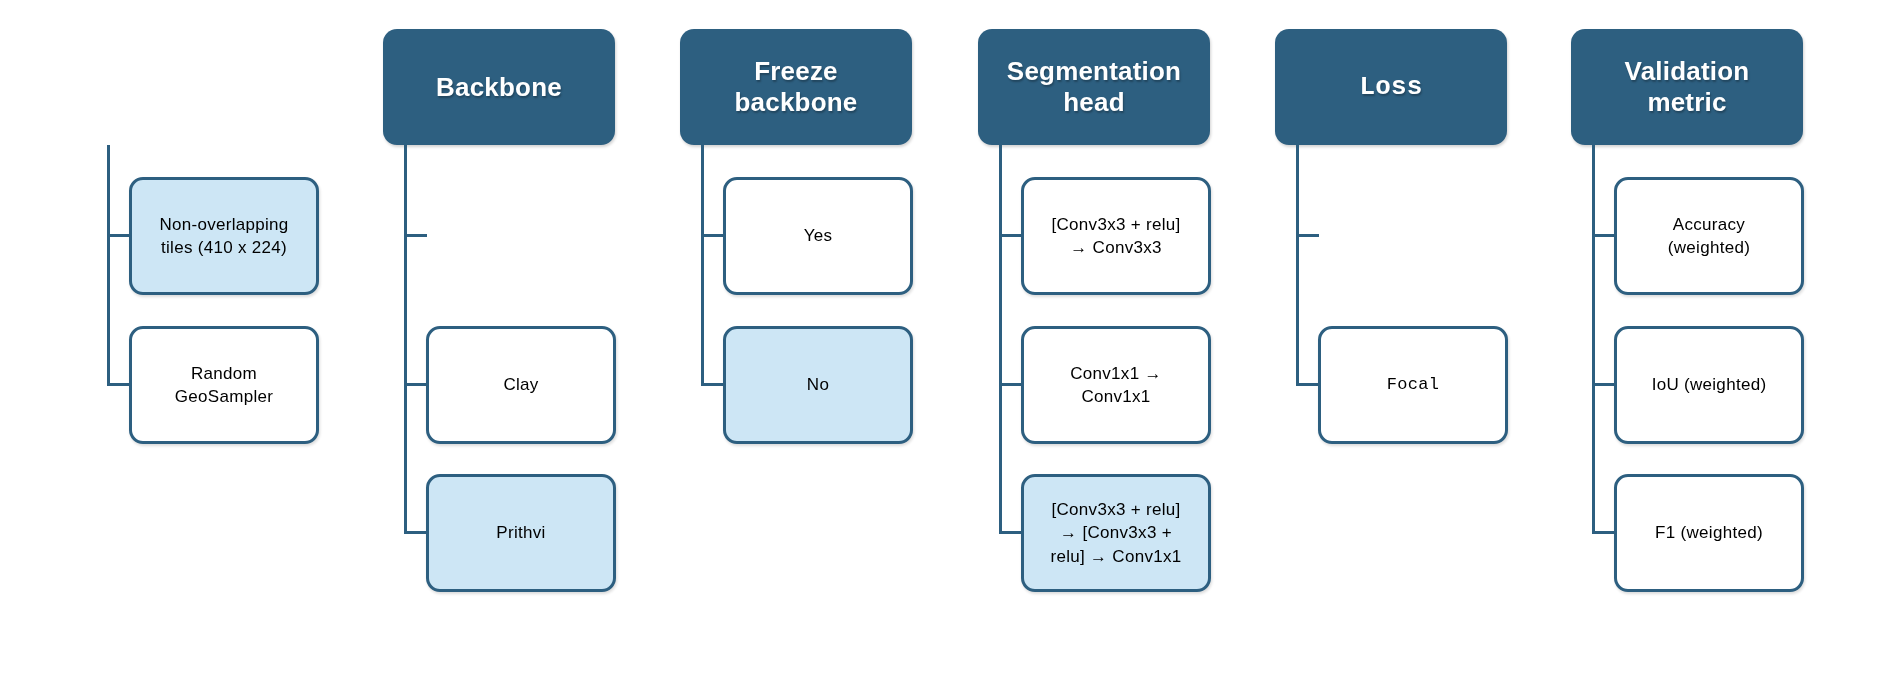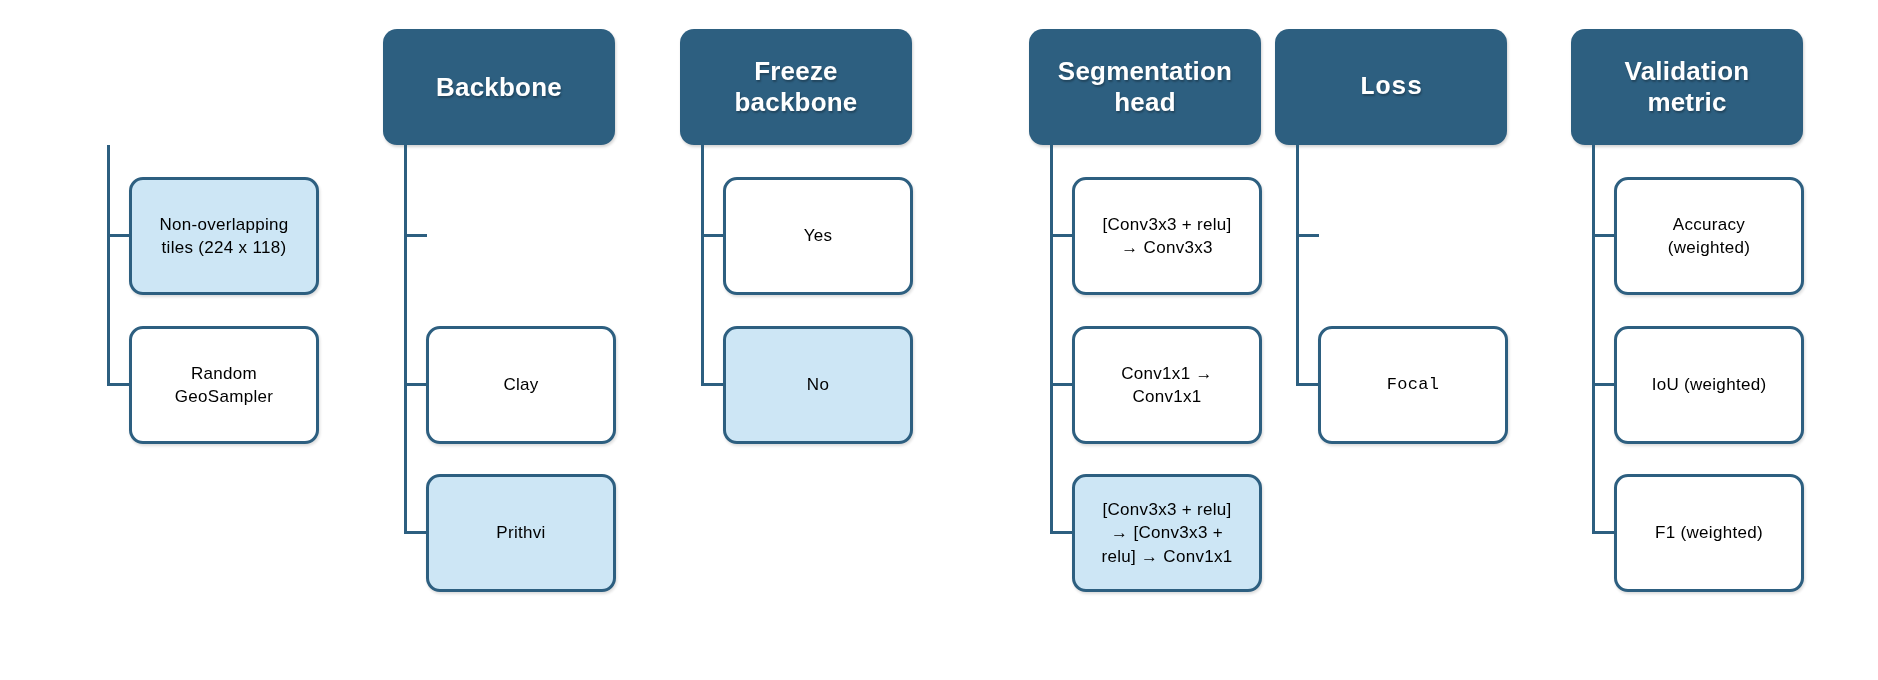--- a/index.html
+++ b/index.html
@@ -17,21 +17,21 @@
     position:relative;
     width:1878px;height:680px;
     background:var(--canvas-bg);
     font-family:"Liberation Sans", sans-serif;
     overflow:hidden;
   }
   .column{position:absolute;top:29px;width:232px;height:620px;}
   .col-1{left:86px;}
   .col-2{left:383px;}
   .col-3{left:680px;}
-  .col-4{left:1029px;}
+  .col-4{left:978px;}
   .col-5{left:1275px;font-family:Liberation Mono, monospace;}
   .col-6{left:1571px;}
   .header-box{
     position:absolute;left:0;top:0;width:232px;height:116px;
     background:var(--header-bg);
     border-radius:14px;
     color:var(--header-text);
     display:flex;align-items:center;justify-content:center;
     text-align:center;
     font-size:26px;font-weight:600;line-height:1.18;
@@ -76,21 +76,21 @@
 </head>
 <body>
 
 <div class="diagram">
 
   <div class="column col-1">
     <div class="vline rows-2"></div>
     <div class="stub r1"></div>
     <div class="stub r2"></div>
     <div class="option-box row-1 highlight">Non-overlapping
-tiles (224 x 118)</div>
+tiles (410 x 224)</div>
     <div class="option-box row-2">Random
 GeoSampler</div>
   </div>
 
   <div class="column col-2">
     <div class="header-box">Backbone</div>
     <div class="vline rows-3"></div>
     <div class="stub r1"></div>
     <div class="stub r2"></div>
     <div class="stub r3"></div>

